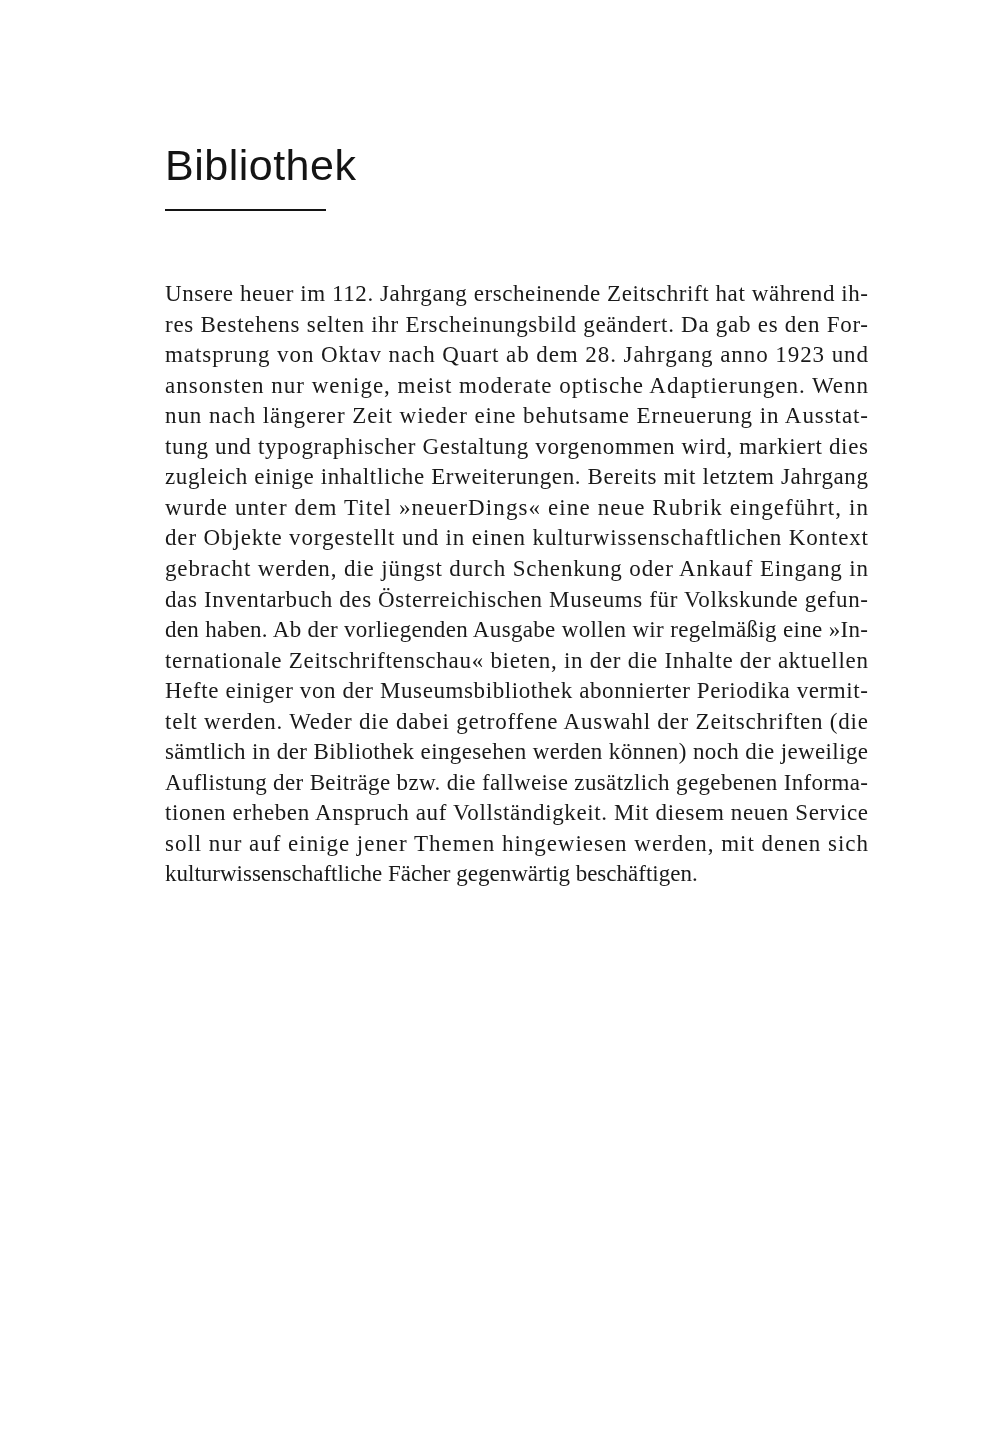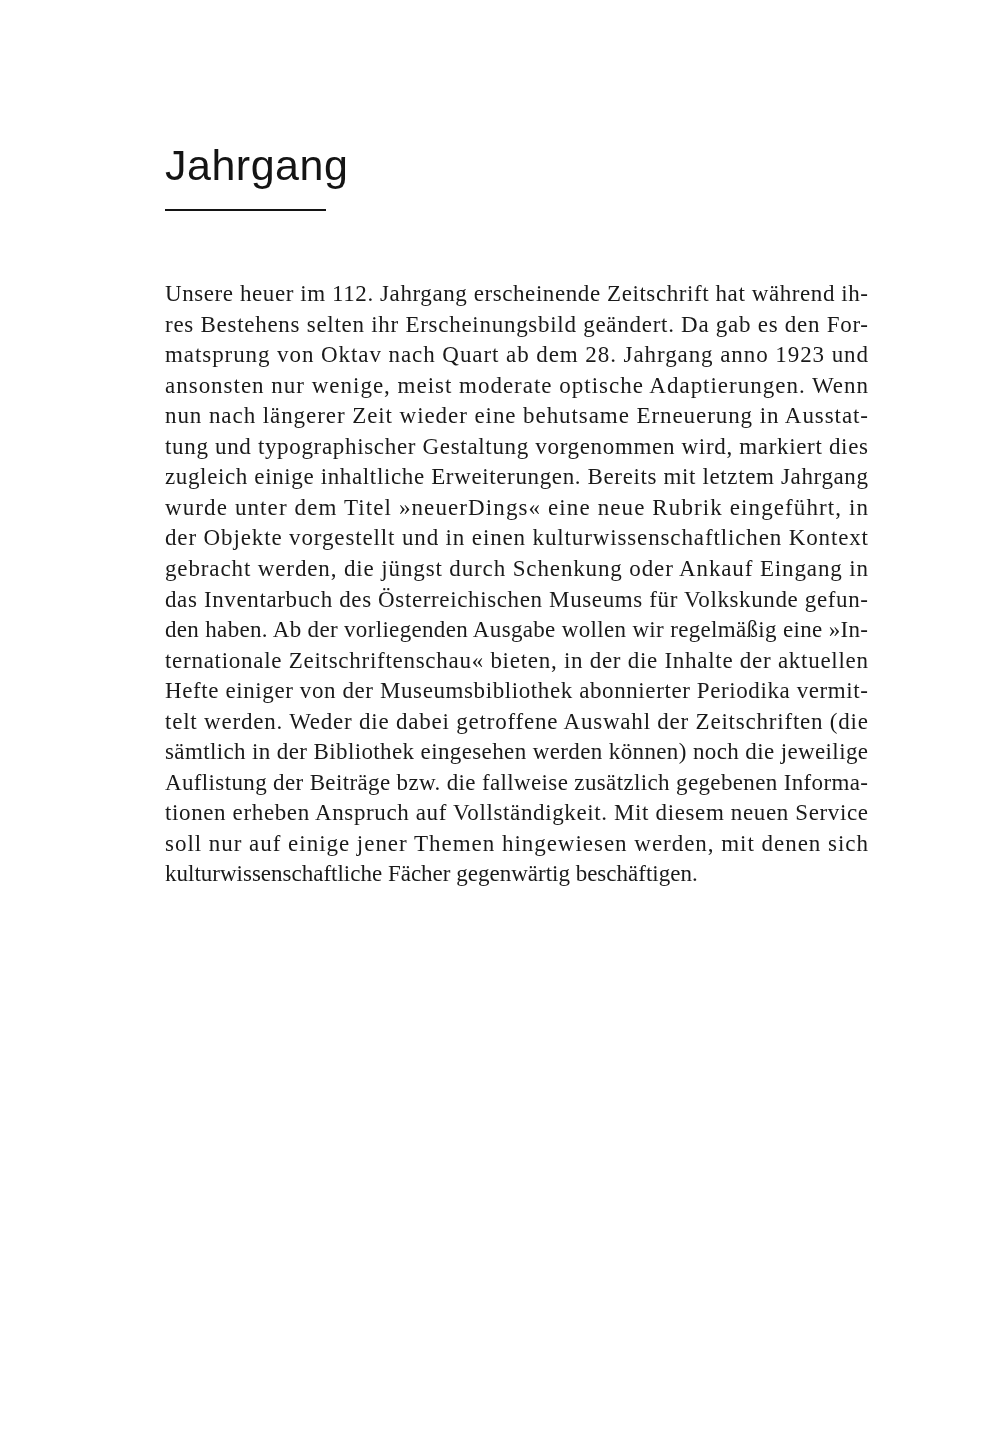--- a/index.html
+++ b/index.html
@@ -39,21 +39,21 @@
   .paragraph-svg text {
     font-family: "Liberation Serif", "DejaVu Serif", serif;
     font-size: 23px;
     fill: #1a1a1a;
   }
 </style>
 </head>
 <body>
 
 <div class="page">
-  <h1 class="title">Jahrgang</h1>
+  <h1 class="title">Bibliothek</h1>
   <div class="title-rule"></div>
   <svg class="paragraph-svg" width="703" height="615">
       <text x="0" y="22.00" textLength="703" lengthAdjust="spacing">Unsere heuer im 112. Jahrgang erscheinende Zeitschrift hat während ih-</text>
       <text x="0" y="52.55" textLength="703" lengthAdjust="spacing">res Bestehens selten ihr Erscheinungsbild geändert. Da gab es den For-</text>
       <text x="0" y="83.10" textLength="703" lengthAdjust="spacing">matsprung von Oktav nach Quart ab dem 28. Jahrgang anno 1923 und</text>
       <text x="0" y="113.65" textLength="703" lengthAdjust="spacing">ansonsten nur wenige, meist moderate optische Adaptierungen. Wenn</text>
       <text x="0" y="144.20" textLength="703" lengthAdjust="spacing">nun nach längerer Zeit wieder eine behutsame Erneuerung in Ausstat-</text>
       <text x="0" y="174.75" textLength="703" lengthAdjust="spacing">tung und typographischer Gestaltung vorgenommen wird, markiert dies</text>
       <text x="0" y="205.30" textLength="703" lengthAdjust="spacing">zugleich einige inhaltliche Erweiterungen. Bereits mit letztem Jahrgang</text>
       <text x="0" y="235.85" textLength="703" lengthAdjust="spacing">wurde unter dem Titel »neuerDings« eine neue Rubrik eingeführt, in</text>

